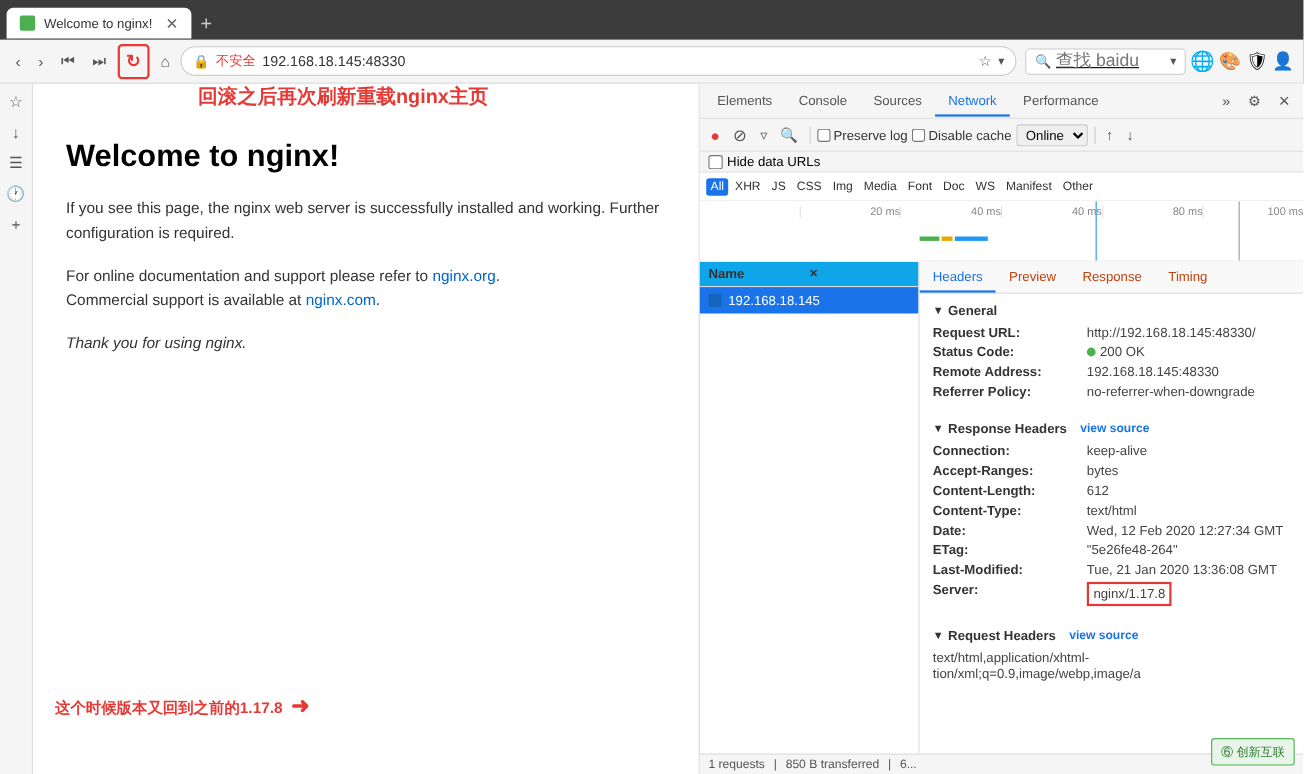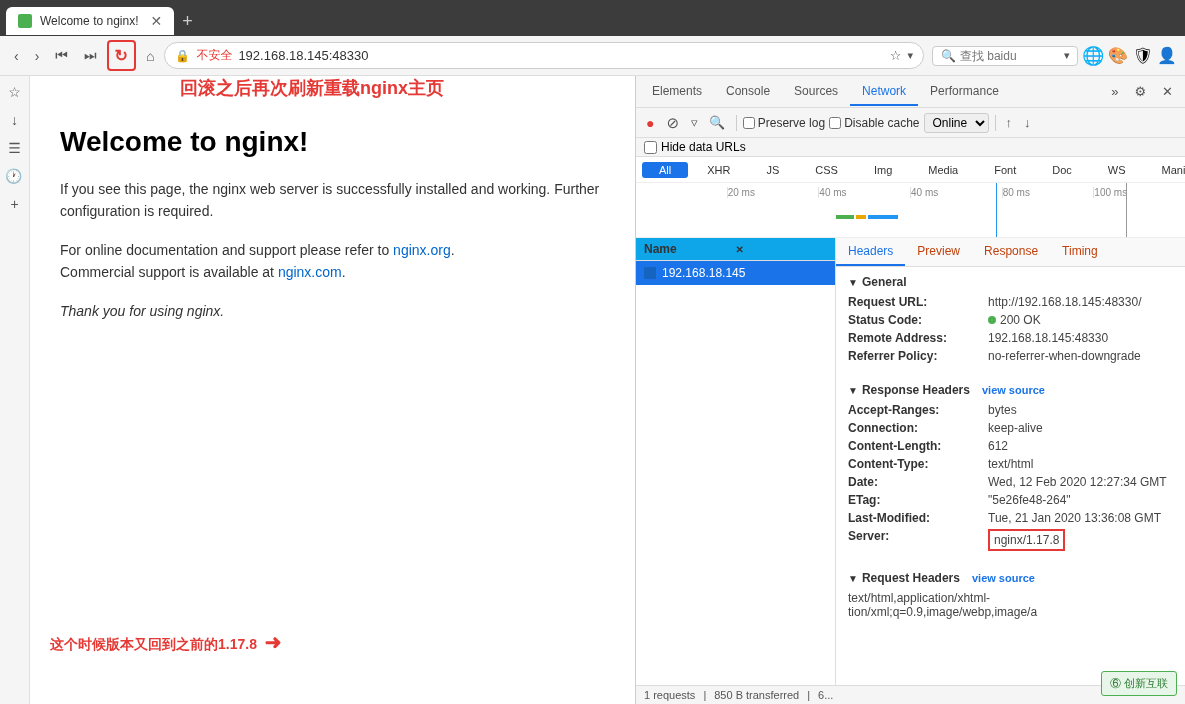--- a/index.html
+++ b/index.html
@@ -13,21 +13,21 @@
     .tab-close { color: #666; cursor: pointer; font-size: 14px; margin-left: 4px; }
     .tab-new { background: none; border: none; color: #ccc; font-size: 18px; cursor: pointer; padding: 0 8px; }
 
     .nav-bar { display: flex; align-items: center; background: #f5f5f5; padding: 4px 8px; height: 40px; gap: 4px; border-bottom: 1px solid #ddd; }
     .nav-btn { background: none; border: none; cursor: pointer; padding: 4px 6px; border-radius: 4px; color: #555; font-size: 14px; }
     .nav-btn.active { border: 2px solid #e53935; color: #e53935; }
     .address-bar { flex: 1; display: flex; align-items: center; background: #fff; border: 1px solid #ccc; border-radius: 16px; padding: 4px 10px; gap: 6px; }
     .address-lock { color: #e53935; font-size: 12px; }
     .address-text { flex: 1; font-size: 13px; color: #333; }
     .search-bar { display: flex; align-items: center; background: #fff; border: 1px solid #ccc; border-radius: 4px; padding: 2px 8px; gap: 4px; margin-left: 4px; }
-    .search-input { border: none; outline: none; font-size: 12px; width: 100px; }
+    .search-input { border: none; outline: none; font-size: 16px; width: 100px; text-decoration: underline; }
 
     
     .browser-body { display: flex; height: calc(704px - 76px); }
     .sidebar { width: 30px; background: #f5f5f5; border-right: 1px solid #e0e0e0; display: flex; flex-direction: column; align-items: center; padding: 8px 0; gap: 12px; }
     .sidebar-icon { color: #555; font-size: 14px; cursor: pointer; }
 
     
     .main-content { flex: 1; display: flex; }
     .webpage-area { flex: 1; padding: 20px 30px; background: #fff; position: relative; }
     .webpage-title { font-size: 28px; font-weight: bold; color: #000; margin-bottom: 20px; }
@@ -48,27 +48,27 @@
     .network-toolbar { display: flex; align-items: center; background: #f5f5f5; border-bottom: 1px solid #ddd; padding: 4px 6px; gap: 4px; height: 30px; }
     .toolbar-btn { background: none; border: none; cursor: pointer; font-size: 13px; color: #555; padding: 2px 4px; border-radius: 3px; }
     .toolbar-btn.record { color: #e53935; font-size: 14px; }
     .toolbar-separator { width: 1px; background: #ccc; height: 16px; margin: 0 2px; }
     .toolbar-checkbox { display: flex; align-items: center; gap: 3px; font-size: 12px; color: #333; }
     .toolbar-checkbox input { width: 12px; height: 12px; }
     .online-select { border: 1px solid #ccc; border-radius: 3px; padding: 1px 4px; font-size: 12px; }
 
     
     .filter-bar { display: flex; align-items: center; background: #fff; border-bottom: 1px solid #eee; padding: 2px 6px; height: 26px; gap: 2px; }
-    .filter-type { padding: 2px 17px; font-size: 11px; border-radius: 3px; cursor: pointer; color: #333; }
+    .filter-type { padding: 2px 4px; font-size: 11px; border-radius: 3px; cursor: pointer; color: #333; }
     .filter-type.active { background: #1a73e8; color: #fff; }
 
     
     .timeline { height: 55px; background: #fff; border-bottom: 1px solid #eee; position: relative; overflow: hidden; }
     .timeline-markers { display: flex; position: absolute; top: 0; left: 0; right: 0; padding: 4px 0; }
-    .timeline-marker { flex: 1; text-align: left; font-size: 10px; color: #888; border-left: 1px solid #e0e0e0; }
+    .timeline-marker { flex: 1; text-align: right; font-size: 10px; color: #888; border-left: 1px solid #e0e0e0; }
     .timeline-vline { position: absolute; top: 0; bottom: 0; width: 1px; background: #2196F3; }
 
     
     .request-list { display: flex; height: calc(100% - 170px); }
     .request-left { width: 200px; border-right: 1px solid #ddd; overflow-y: auto; }
     .request-header-row { display: flex; align-items: center; background: #0ea5e9; border-bottom: 1px solid #ddd; padding: 4px 8px; font-size: 12px; font-weight: bold; color: #333; }
     .request-header-row span { flex: 1; }
     .request-row { display: flex; align-items: center; padding: 5px 8px; font-size: 12px; color: #fff; background: #1a73e8; cursor: pointer; }
 
     
@@ -290,26 +290,26 @@
               <span class="header-val">no-referrer-when-downgrade</span>
             </div>
           </div>
 
           <div class="headers-section">
             <div class="headers-section-title">
               Response Headers
               <span class="view-source-link">view source</span>
             </div>
             <div class="header-row">
+              <span class="header-key">Connection:</span>
+              <span class="header-val">keep-alive</span>
+            </div>
+            <div class="header-row">
               <span class="header-key">Accept-Ranges:</span>
               <span class="header-val">bytes</span>
-            </div>
-            <div class="header-row">
-              <span class="header-key">Connection:</span>
-              <span class="header-val">keep-alive</span>
             </div>
             <div class="header-row">
               <span class="header-key">Content-Length:</span>
               <span class="header-val">612</span>
             </div>
             <div class="header-row">
               <span class="header-key">Content-Type:</span>
               <span class="header-val">text/html</span>
             </div>
             <div class="header-row">

